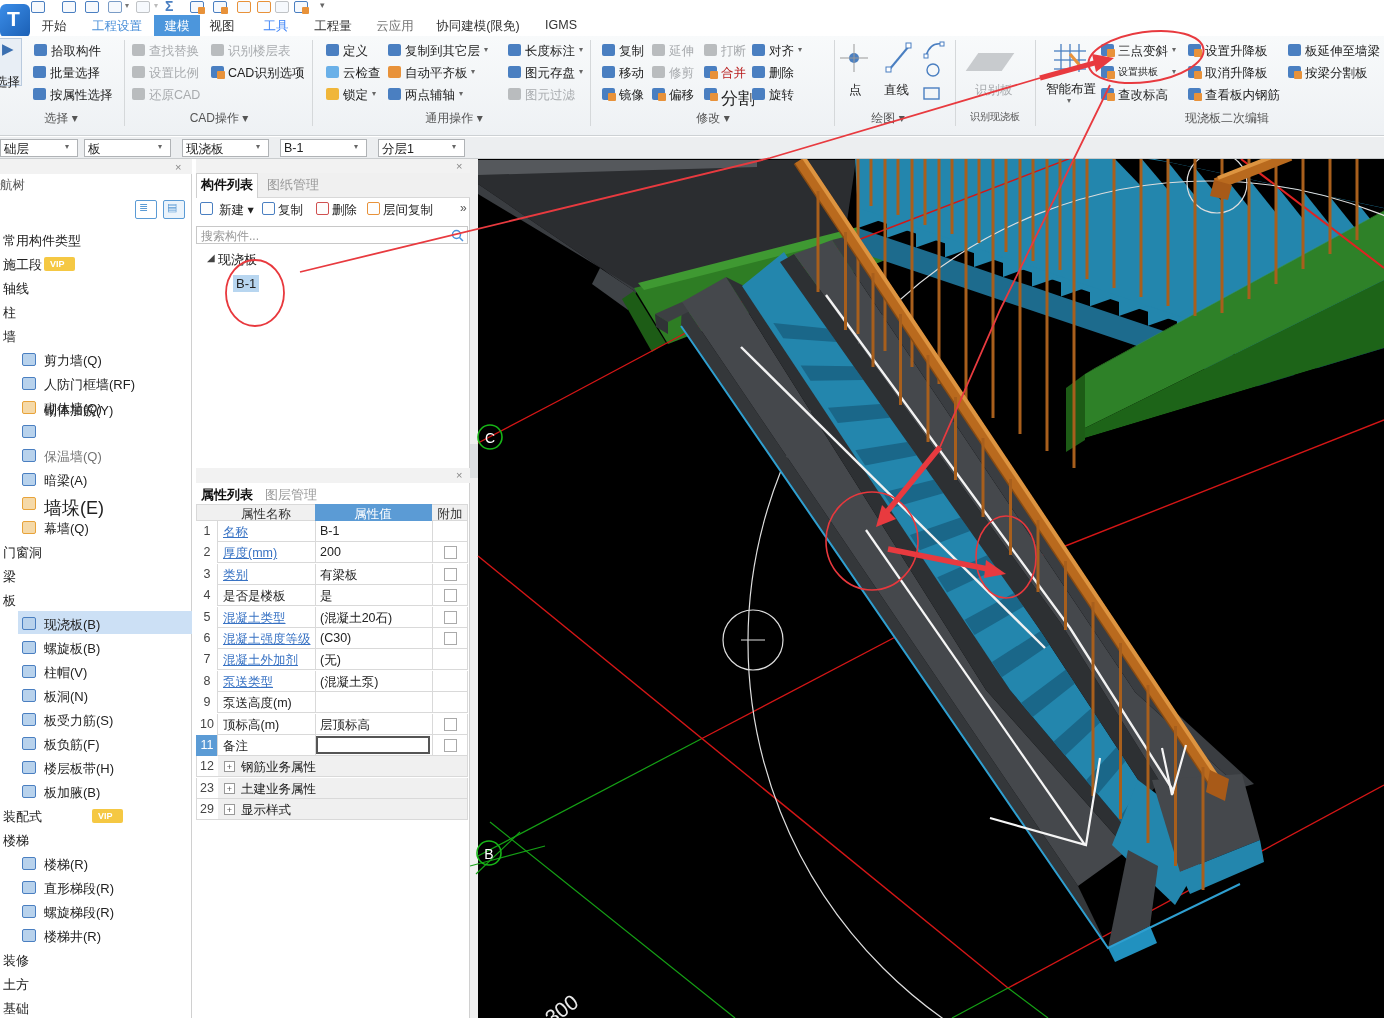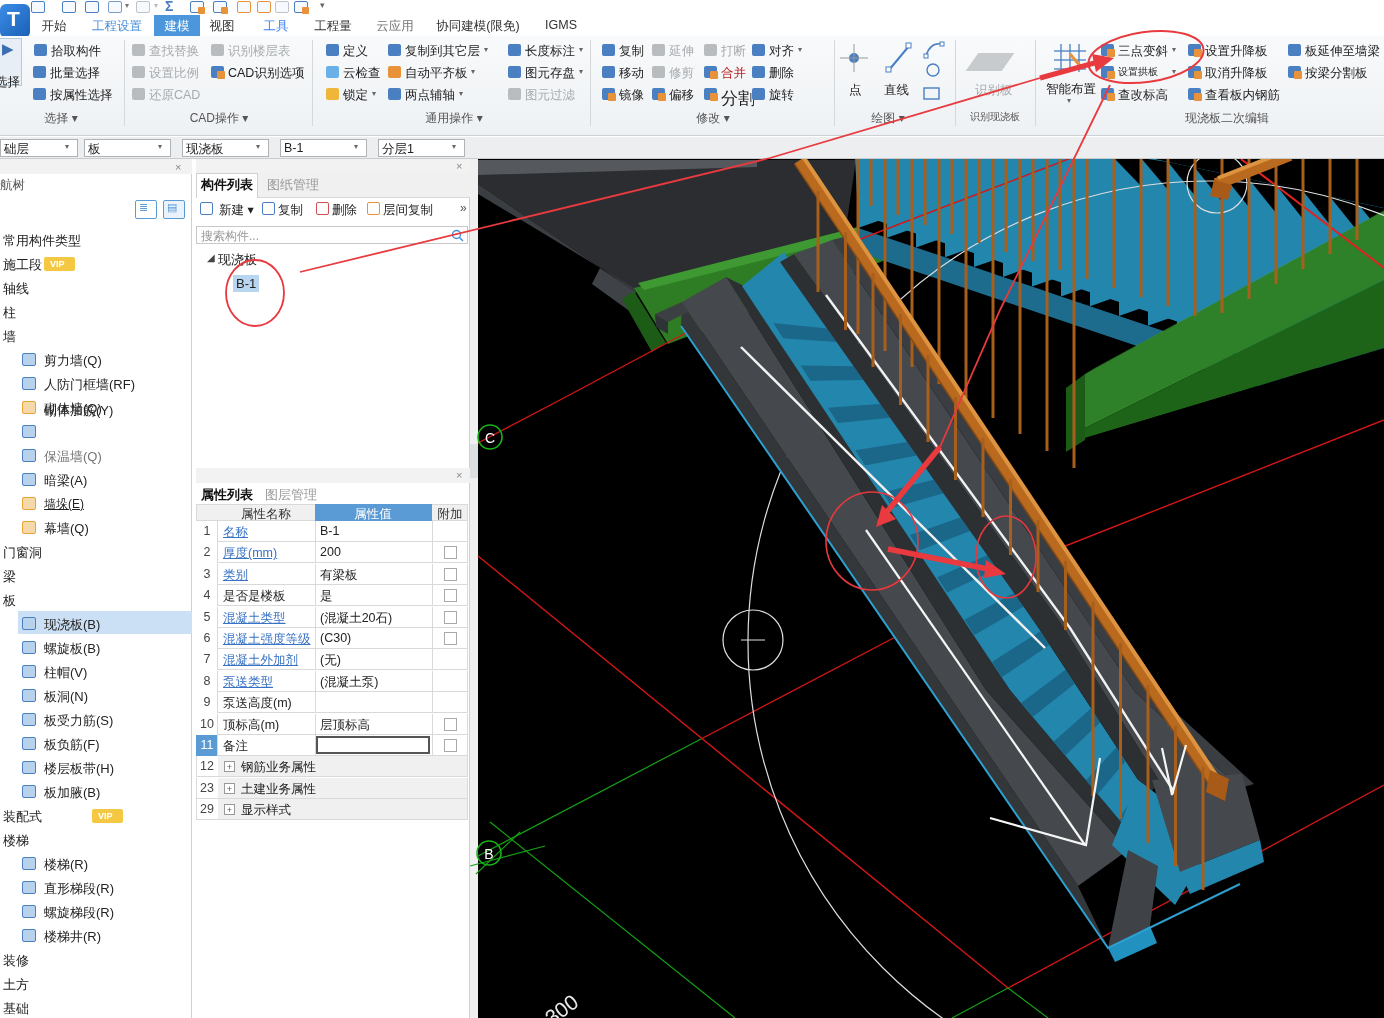--- a/index.html
+++ b/index.html
@@ -218,21 +218,21 @@
 <div class="abs txt" style="left:44px;top:376px;font-size:13px;color:#222;">人防门框墙(RF)</div>
 <div class="abs" style="left:22px;top:377px;width:14px;height:13px;border:1.5px solid #4a7fc1;border-radius:2px;background:#b8d2ec;"></div>
 <div class="abs txt" style="left:44px;top:400px;font-size:13px;color:#222;">砌体墙(Q)</div>
 <div class="abs" style="left:22px;top:401px;width:14px;height:13px;border:1.5px solid #e8a33a;border-radius:2px;background:#f5d9a8;"></div>
 <div class="abs txt" style="left:44px;top:402px;font-size:13px;color:#222;">砌体加筋(Y)</div>
 <div class="abs" style="left:22px;top:425px;width:14px;height:13px;border:1.5px solid #4a7fc1;border-radius:2px;background:#b8d2ec;"></div>
 <div class="abs txt" style="left:44px;top:448px;font-size:13px;color:#737373;">保温墙(Q)</div>
 <div class="abs" style="left:22px;top:449px;width:14px;height:13px;border:1.5px solid #4a7fc1;border-radius:2px;background:#b8d2ec;"></div>
 <div class="abs txt" style="left:44px;top:472px;font-size:13px;color:#222;">暗梁(A)</div>
 <div class="abs" style="left:22px;top:473px;width:14px;height:13px;border:1.5px solid #4a7fc1;border-radius:2px;background:#b8d2ec;"></div>
-<div class="abs txt" style="left:44px;top:496px;font-size:12px;color:#222;text-decoration:underline;">墙垛(E)</div>
+<div class="abs txt" style="left:44px;top:496px;font-size:18px;color:#222;">墙垛(E)</div>
 <div class="abs" style="left:22px;top:497px;width:14px;height:13px;border:1.5px solid #e8a33a;border-radius:2px;background:#f5d9a8;"></div>
 <div class="abs txt" style="left:44px;top:520px;font-size:13px;color:#222;">幕墙(Q)</div>
 <div class="abs" style="left:22px;top:521px;width:14px;height:13px;border:1.5px solid #e8a33a;border-radius:2px;background:#f5d9a8;"></div>
 <div class="abs txt" style="left:3px;top:544px;font-size:13px;color:#222;">门窗洞</div>
 <div class="abs txt" style="left:3px;top:568px;font-size:13px;color:#222;">梁</div>
 <div class="abs txt" style="left:3px;top:592px;font-size:13px;color:#222;">板</div>
 <div class="abs" style="left:18px;top:611px;width:174px;height:23px;background:#cce0f5;"></div>
 <div class="abs txt" style="left:44px;top:616px;font-size:13px;color:#222;">现浇板(B)</div>
 <div class="abs" style="left:22px;top:617px;width:14px;height:13px;border:1.5px solid #4a7fc1;border-radius:2px;background:#b8d2ec;"></div>
 <div class="abs txt" style="left:44px;top:640px;font-size:13px;color:#222;">螺旋板(B)</div>

